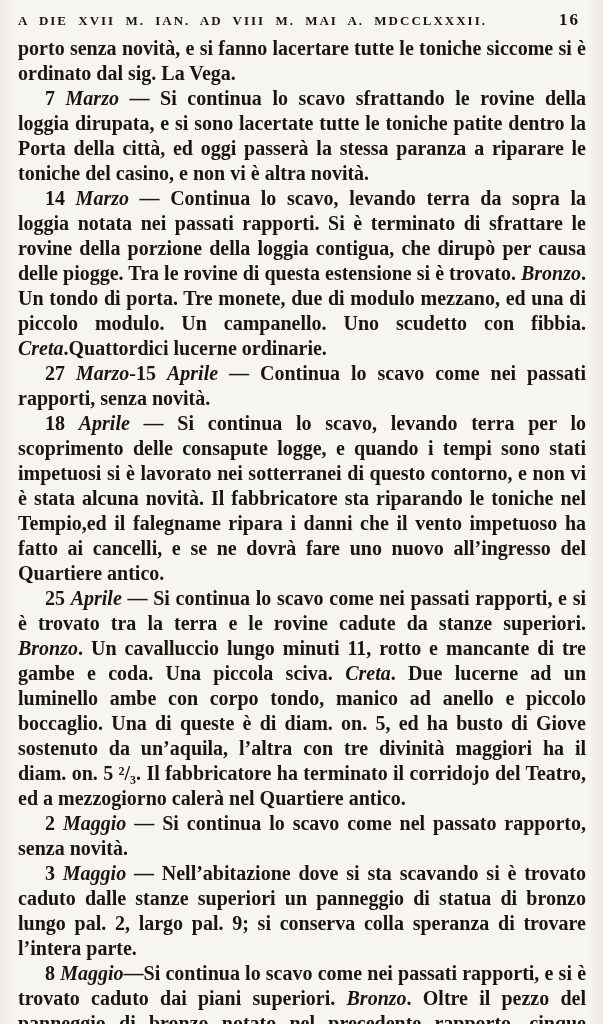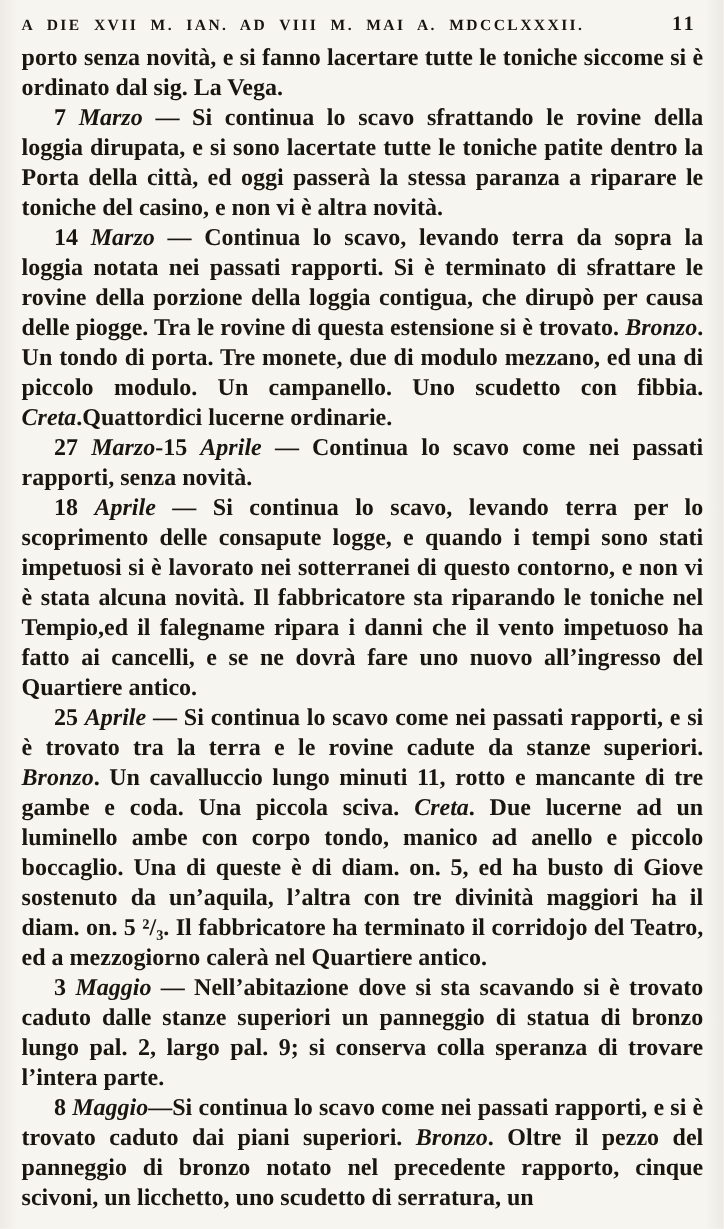--- a/index.html
+++ b/index.html
@@ -48,25 +48,26 @@
   }
   .body-text p.indent{ text-indent:27px; }
   .body-text em{ font-style:italic; font-weight:bold; }
 </style>
 </head>
 <body>
 
 <div class="page">
   <header class="pagehead">
     <span class="running-title">A DIE XVII M. IAN. AD VIII M. MAI A. MDCCLXXXII.</span>
-    <span class="page-number">11</span>
+    <span class="page-number">16</span>
   </header>
   <main class="body-text" id="body-text">
       <p class=""><span>porto senza novità, e si fanno lacertare tutte le toniche siccome si è ordinato dal sig. La Vega.</span></p>
       <p class="indent"><span>7 </span><em>Marzo</em><span> — Si continua lo scavo sfrattando le rovine della loggia dirupata, e si sono lacertate tutte le toniche patite dentro la Porta della città, ed oggi passerà la stessa paranza a riparare le toniche del casino, e non vi è altra novità.</span></p>
       <p class="indent"><span>14 </span><em>Marzo</em><span> — Continua lo scavo, levando terra da sopra la loggia notata nei passati rapporti. Si è terminato di sfrattare le rovine della porzione della loggia contigua, che dirupò per causa delle piogge. Tra le rovine di questa estensione si è trovato. </span><em>Bronzo</em><span>. Un tondo di porta. Tre monete, due di modulo mezzano, ed una di piccolo modulo. Un campanello. Uno scudetto con fibbia. </span><em>Creta</em><span>.Quattordici lucerne ordinarie.</span></p>
       <p class="indent"><span>27 </span><em>Marzo</em><span>-15 </span><em>Aprile</em><span> — Continua lo scavo come nei passati rapporti, senza novità.</span></p>
       <p class="indent"><span>18 </span><em>Aprile</em><span> — Si continua lo scavo, levando terra per lo scoprimento delle consapute logge, e quando i tempi sono stati impetuosi si è lavorato nei sotterranei di questo contorno, e non vi è stata alcuna novità. Il fabbricatore sta riparando le toniche nel Tempio,ed il falegname ripara i danni che il vento impetuoso ha fatto ai cancelli, e se ne dovrà fare uno nuovo all’ingresso del Quartiere antico.</span></p>
       <p class="indent"><span>25 </span><em>Aprile</em><span> — Si continua lo scavo come nei passati rapporti, e si è trovato tra la terra e le rovine cadute da stanze superiori. </span><em>Bronzo</em><span>. Un cavalluccio lungo minuti 11, rotto e mancante di tre gambe e coda. Una piccola sciva. </span><em>Creta</em><span>. Due lucerne ad un luminello ambe con corpo tondo, manico ad anello e piccolo boccaglio. Una di queste è di diam. on. 5, ed ha busto di Giove sostenuto da un’aquila, l’altra con tre divinità maggiori ha il diam. on. 5 ²/₃. Il fabbricatore ha terminato il corridojo del Teatro, ed a mezzogiorno calerà nel Quartiere antico.</span></p>
+      <p class="indent"><span>2 </span><em>Maggio</em><span> — Si continua lo scavo come nel passato rapporto, senza novità.</span></p>
       <p class="indent"><span>3 </span><em>Maggio</em><span> — Nell’abitazione dove si sta scavando si è trovato caduto dalle stanze superiori un panneggio di statua di bronzo lungo pal. 2, largo pal. 9; si conserva colla speranza di trovare l’intera parte.</span></p>
       <p class="indent"><span>8 </span><em>Maggio</em><span>—Si continua lo scavo come nei passati rapporti, e si è trovato caduto dai piani superiori. </span><em>Bronzo</em><span>. Oltre il pezzo del panneggio di bronzo notato nel precedente rapporto, cinque scivoni, un licchetto, uno scudetto di serratura, un</span></p>
     </main>
 </div>
 
 </body></html>

